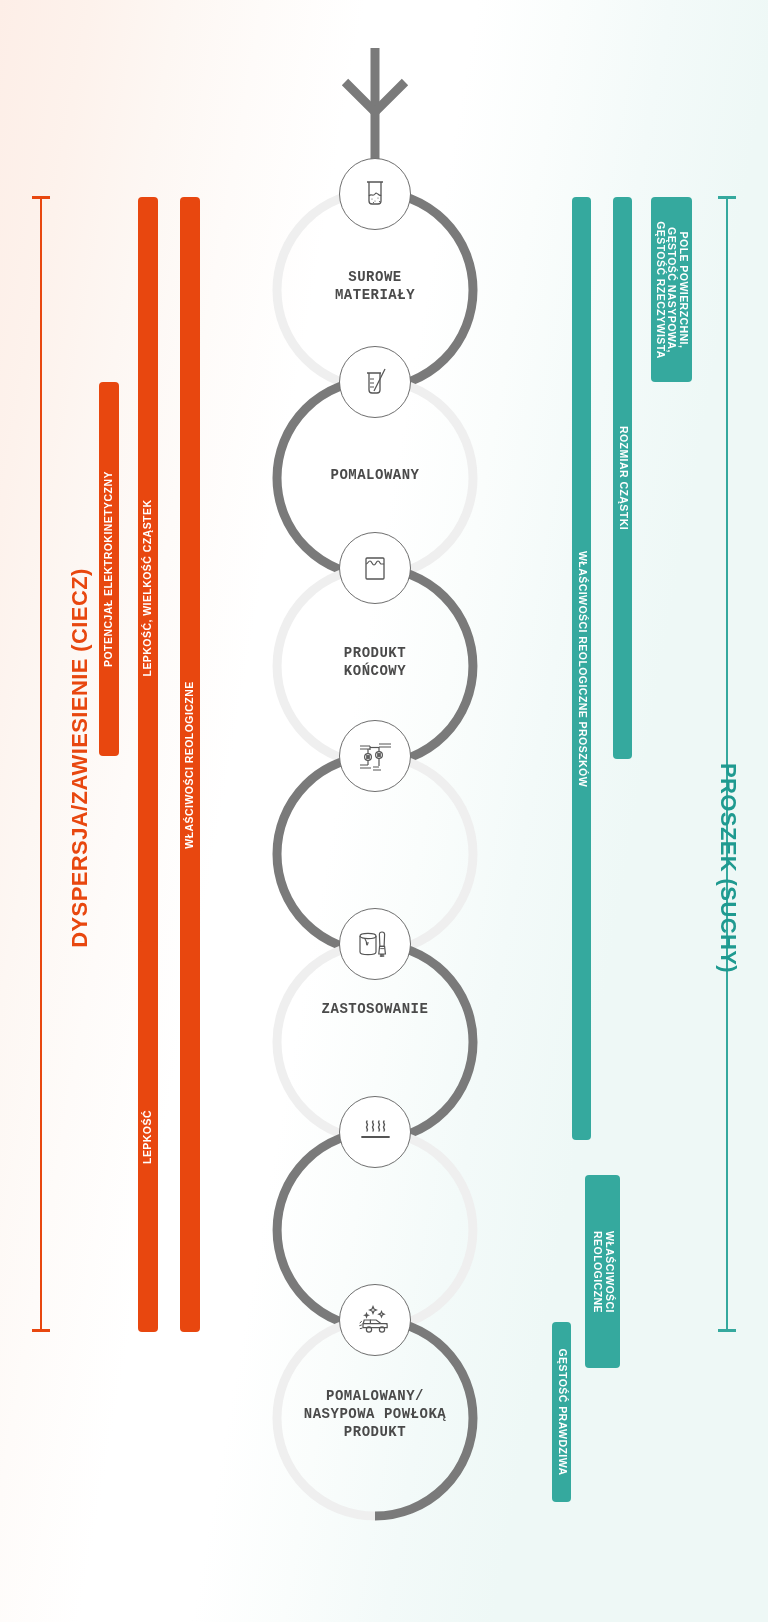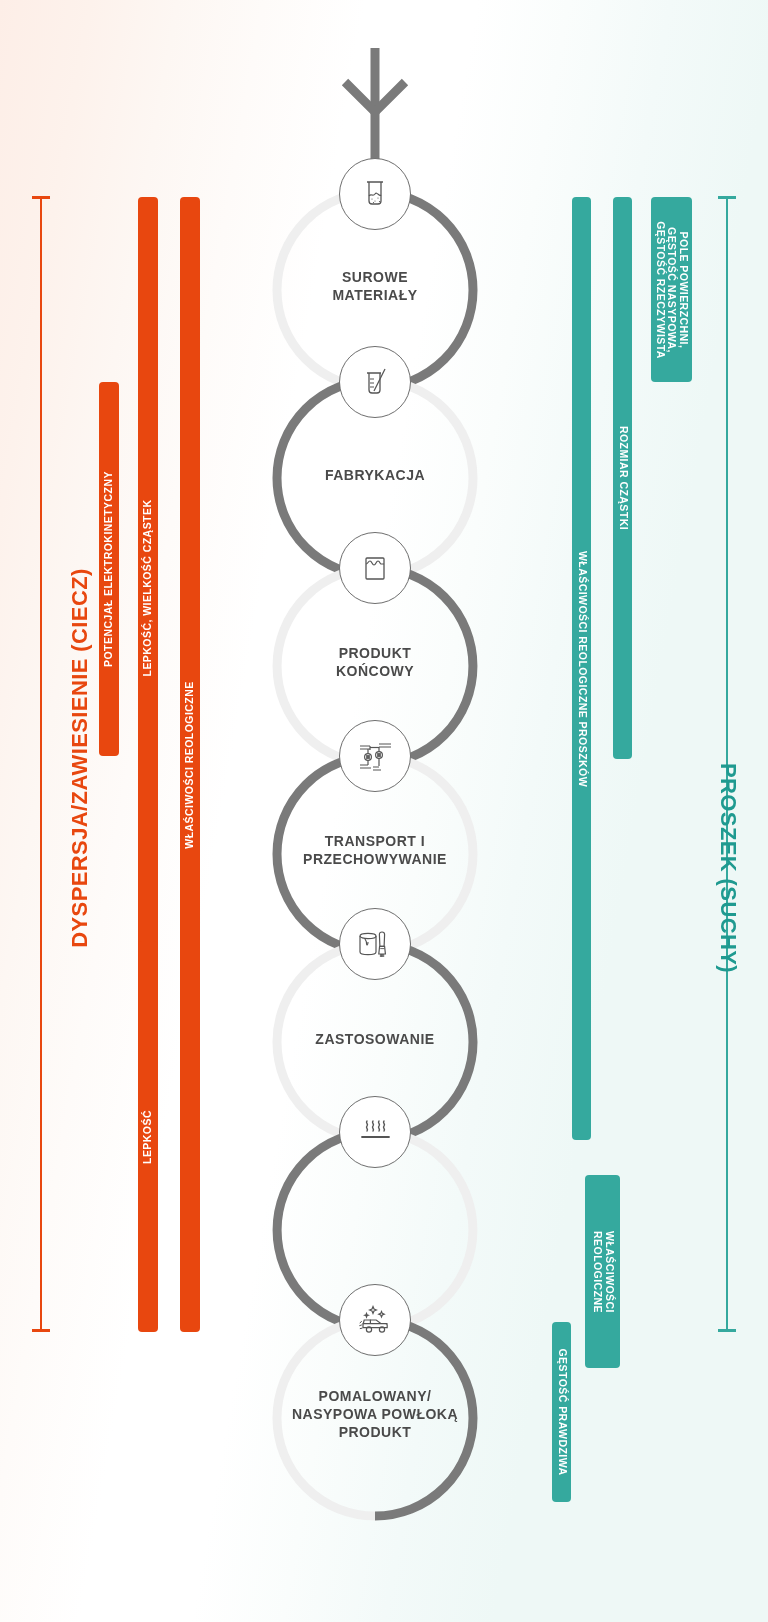--- a/index.html
+++ b/index.html
@@ -73,20 +73,21 @@
   .node-label{
     position:absolute;
     width:220px;
     text-align:center;
     font-size:14px;
     font-weight:bold;
     color:#4a4a4a;
     letter-spacing:.5px;
     line-height:18px;
     white-space:pre-line;
+    font-family:Liberation Mono, monospace;
   }
   .icon-circle{
     position:absolute;
     width:72px;height:72px;
     border-radius:50%;
     background:#ffffff;
     border:1.5px solid #6e6e6e;
     box-sizing:border-box;
     display:flex;align-items:center;justify-content:center;
   }
@@ -193,26 +194,24 @@
     </g>
 
     <g>
       <path d="M 375 1320 A 98 98 0 0 1 375 1516" fill="none" stroke="#7a7a7a" stroke-width="9"></path>
       <path d="M 375 1320 A 98 98 0 0 0 375 1516" fill="none" stroke="#efefef" stroke-width="9"></path>
     </g>
   </svg>
 
   <div class="node-label" style="left:265px;top:268px;">SUROWE
 MATERIAŁY</div>
-  <div class="node-label" style="left:265px;top:466px;">FABRYKACJA</div>
+  <div class="node-label" style="left:265px;top:466px;">POMALOWANY</div>
   <div class="node-label" style="left:265px;top:644px;">PRODUKT
 KOŃCOWY</div>
-  <div class="node-label" style="left:265px;top:832px;">TRANSPORT I
-PRZECHOWYWANIE</div>
-  <div class="node-label" style="left:265px;top:1030px;">ZASTOSOWANIE</div>
+  <div class="node-label" style="left:265px;top:1000px;">ZASTOSOWANIE</div>
   <div class="node-label" style="left:265px;top:1387px;">POMALOWANY/
 NASYPOWA POWŁOKĄ
 PRODUKT</div>
 
   <div class="icon-circle" style="left:339px;top:158px;">
     <span>
       <svg width="34" height="34" viewBox="0 0 34 34" fill="none" stroke="#555" stroke-width="1.3">
         <path d="M9 5h16M11 5v19a3 3 0 0 0 3 3h6a3 3 0 0 0 3-3V5"></path>
         <path d="M11 19c2-3 4 1 6-2s4 3 6 1" stroke-width="1.1"></path>
         <circle cx="14" cy="22" r=".6" fill="#555" stroke="none"></circle>

